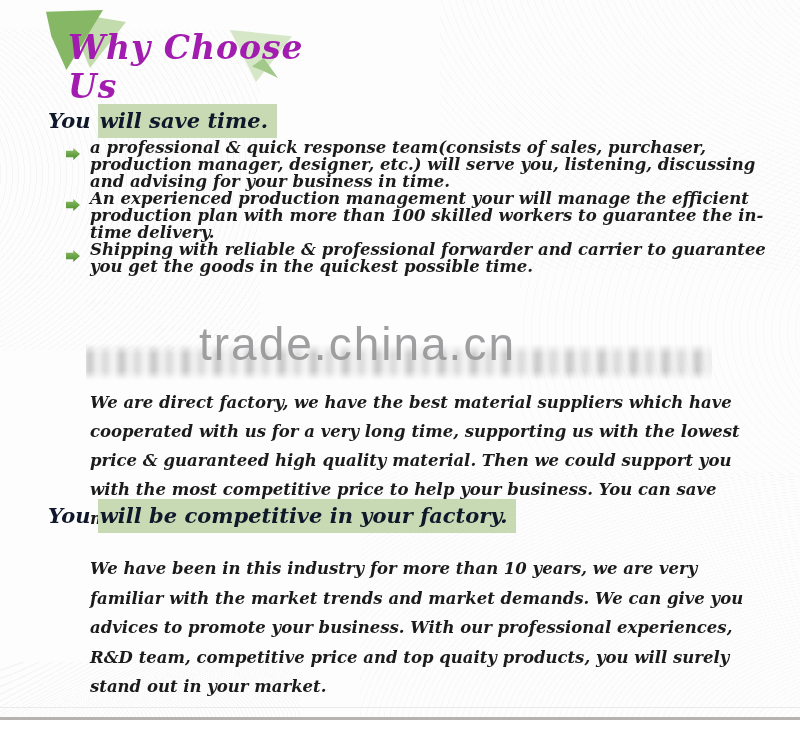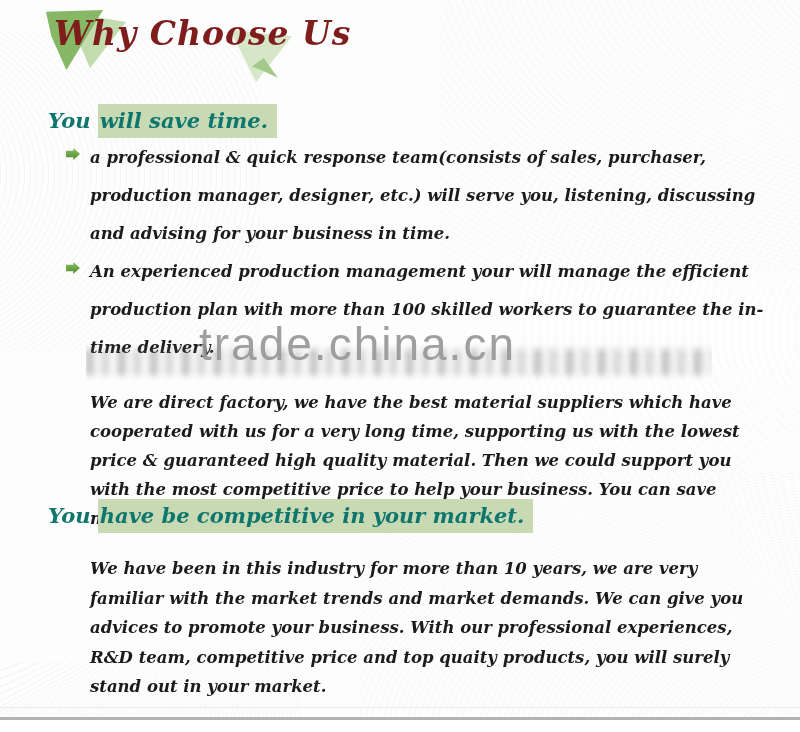--- a/index.html
+++ b/index.html
@@ -42,49 +42,49 @@
   }
 
   
   .title-wrap { position:absolute; left:54px; top:14px; width:320px; height:70px; }
   .tri { position:absolute; }
   .tri-left-light { left:12px; top:-2px; width:60px; height:56px; background:#c3dcae; clip-path:polygon(0 0,100% 18%,40% 100%); }
   .tri-left-dark  { left:-8px; top:-4px; width:60px; height:60px; background:#85b765; clip-path:polygon(0 3%,95% 0,34% 100%,9% 44%); }
   .tri-right-light { left:176px; top:16px; width:62px; height:52px; background:#d6e7c8; clip-path:polygon(0 0,100% 12%,42% 100%); }
   .tri-right-check { left:198px; top:44px; width:26px; height:20px; background:#a3c98a; clip-path:polygon(0 42%,45% 0,100% 100%,42% 64%); }
   .page-title {
-    position:relative; z-index:2; margin:0;
+    position:relative; z-index:2; margin:14px;
     font-size:33px; font-weight:bold; font-style:italic;
-    letter-spacing:1px; color:#7f1d1d;
+    letter-spacing:1px; color:#a21caf;
   }
 
   
   .section-heading {
     position:absolute; left:48px; margin:0;
     font-size:21px; font-weight:bold; font-style:italic;
-    color:#0f766e; white-space:nowrap; z-index:2;
+    color:#0f172a; white-space:nowrap; z-index:2;
   }
   .h-save { top:108px; }
   .h-market { top:503px; }
   .section-heading mark {
     background:#c8dab4; color:inherit;
     padding:4px 9px 5px 2px;
   }
 
   
   .bullets { position:absolute; left:66px; top:139px; width:708px; z-index:2; }
   .bullet { display:flex; align-items:flex-start; }
   .bullet-icon {
     flex:0 0 14px; width:14px; height:12px; margin:9px 10px 0 0;
     background:linear-gradient(180deg,#8cc063,#4d8c2e);
     clip-path:polygon(0 22%,52% 22%,52% 0,100% 50%,52% 100%,52% 78%,0 78%);
   }
   .body-text {
     font-size:16.5px; font-weight:bold; font-style:italic;
-    line-height:38px; color:#1b1b1b;
+    line-height:17px; color:#1b1b1b;
   }
 
   
   .paragraph-cost { position:absolute; left:90px; top:371px; width:682px; z-index:1; line-height:29px; }
   .smear-band {
     position:absolute; left:86px; top:343px; width:626px; height:38px; z-index:3;
     background:repeating-linear-gradient(90deg,
       rgba(95,95,95,.55) 0 5px, rgba(195,195,195,.15) 9px 16px,
       rgba(125,125,125,.45) 16px 21px, rgba(215,215,215,.10) 25px 32px);
     filter:blur(3px); opacity:.75;
@@ -128,24 +128,28 @@
 
 <div class="bullets">
   <div class="bullet">
     <span class="bullet-icon"></span>
     <span class="body-text">a professional &amp; quick response team(consists of sales, purchaser, production manager, designer, etc.) will serve you, listening, discussing and advising for your business in time.</span>
   </div>
   <div class="bullet">
     <span class="bullet-icon"></span>
     <span class="body-text">An experienced production management your will manage the efficient production plan with more than 100 skilled workers to guarantee the in-time delivery.</span>
   </div>
+  <div class="bullet">
+    <span class="bullet-icon"></span>
+    <span class="body-text">Shipping with reliable &amp; professional forwarder and carrier to guarantee you get the goods in the quickest possible time.</span>
+  </div>
 </div>
 
 <p class="body-text paragraph-cost">We are direct factory, we have the best material suppliers which have cooperated with us for a very long time, supporting us with the lowest price &amp; guaranteed high quality material. Then we could support you with the most competitive price to help your business. You can save much cost in cooperating with us.</p>
 <div class="smear-band"></div>
 <div class="watermark">trade.china.cn</div>
 
-<h2 class="section-heading h-market"><span>You </span><mark>have be competitive in your market.</mark></h2>
+<h2 class="section-heading h-market"><span>You </span><mark>will be competitive in your factory.</mark></h2>
 <p class="body-text paragraph-market">We have been in this industry for more than 10 years, we are very familiar with the market trends and market demands. We can give you advices to promote your business. With our professional experiences, R&amp;D team, competitive price and top quaity products, you will surely stand out in your market.</p>
 
 <div class="footer-faint"></div>
 <div class="footer-line"></div>
 <div class="footer-white"></div>
 
 </body></html>

